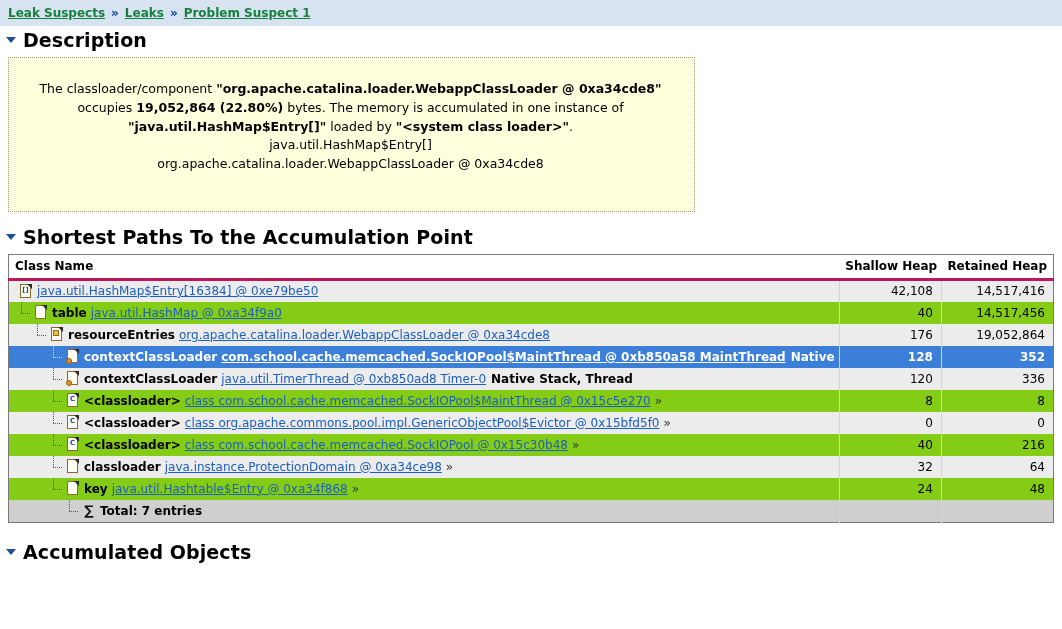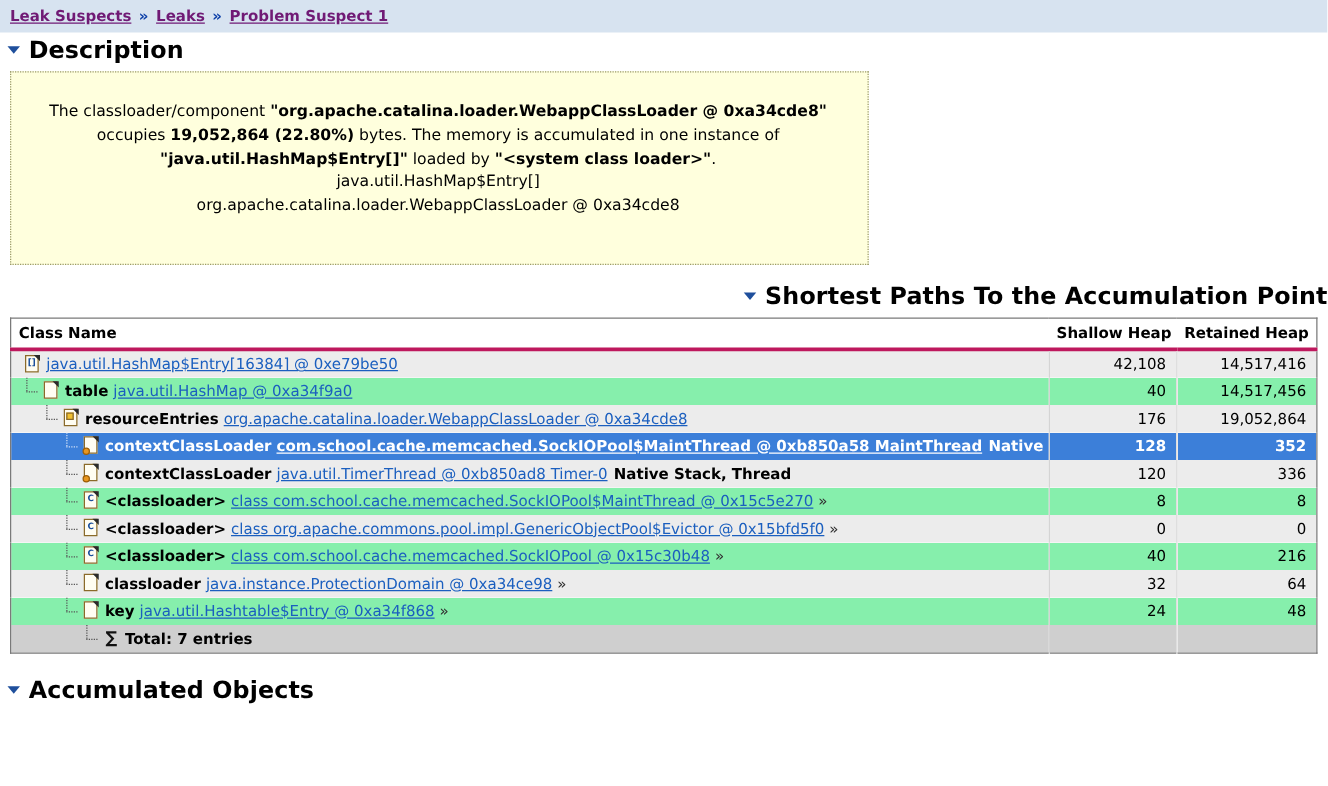--- a/index.html
+++ b/index.html
@@ -17,21 +17,21 @@
   .breadcrumb {
     height: 26px;
     background: #d7e3f0;
     display: flex;
     align-items: center;
     padding-left: 8px;
     gap: 6px;
     font-size: 12px;
   }
   .breadcrumb a {
-    color: #701a75;
+    color: #15803d;
     text-decoration: underline;
     font-weight: bold;
     cursor: pointer;
     white-space: nowrap;
   }
   .breadcrumb .sep {
     color: #0b3fa8;
     font-weight: bold;
     font-size: 12px;
   }
@@ -103,21 +103,21 @@
     vertical-align: middle;
     white-space: nowrap;
     overflow: hidden;
   }
   .mtable td.num {
     text-align: right;
     padding-right: 8px;
     border-left: 1px solid #d4d4d4;
   }
   tr.odd  td { background: #ececec; }
-  tr.even td { background: #86efac; }
+  tr.even td { background: #84cc16; }
   tr.sel   td { background: #3c7fd9; color: #ffffff; font-weight: bold; }
   tr.total td { background: #cfcfcf; font-weight: bold; }
 
   .cellflex { display: flex; align-items: center; gap: 0; }
   
   .treeline {
     flex: 0 0 auto;
     display: inline-block;
     height: 22px;
     position: relative;
@@ -219,21 +219,21 @@
 <div class="descwrap">
   <div class="descbox">
     <div>
       <span>The classloader/component </span><b>"org.apache.catalina.loader.WebappClassLoader @ 0xa34cde8"</b><span> occupies </span><b>19,052,864 (22.80%)</b><span> bytes. The memory is accumulated in one instance of </span><b>"java.util.HashMap$Entry[]"</b><span> loaded by </span><b>"&lt;system class loader&gt;"</b><span>.</span>
     </div>
     <div class="kw-line">java.util.HashMap$Entry[]</div>
     <div class="kw-line">org.apache.catalina.loader.WebappClassLoader @ 0xa34cde8</div>
   </div>
 </div>
 
-<div class="section-head" style="margin-top:14px;justify-content:flex-end;">
+<div class="section-head" style="margin-top:14px;">
   <span class="tri"></span>
   <span class="section-title">Shortest Paths To the Accumulation Point</span>
 </div>
 
 <div class="tablewrap">
   <table class="mtable">
     <colgroup>
       <col style="width:830px">
       <col style="width:102px">
       <col style="width:112px">

